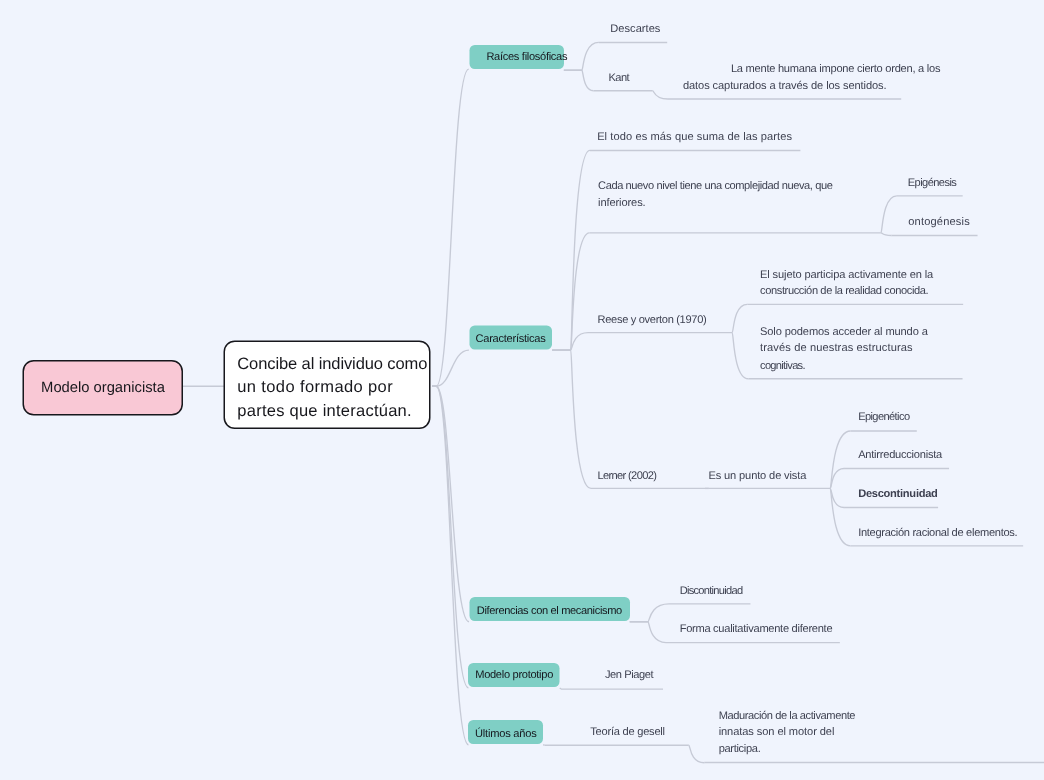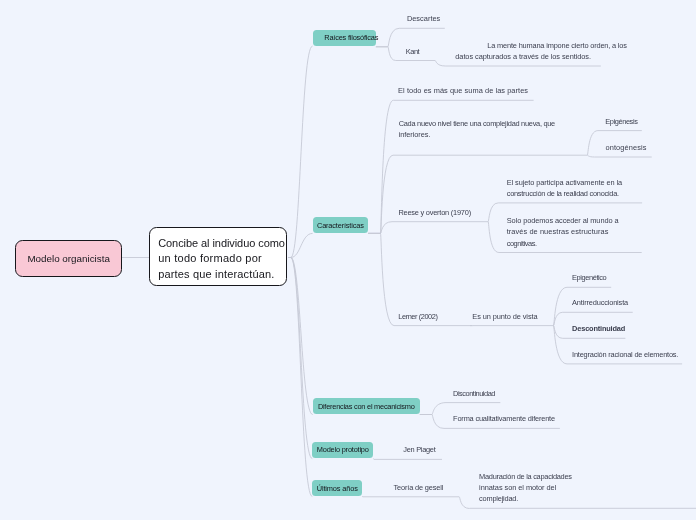--- a/index.html
+++ b/index.html
@@ -113,14 +113,14 @@
     <div class="leaf" style="left: 398.3px; top: 310.6px;"><div style="letter-spacing: -0.429px;">Lerner (2002)</div></div>
     <div class="leaf" style="left: 472.3px; top: 310.6px;"><div style="letter-spacing: -0.089px;">Es un punto de vista</div></div>
     <div class="leaf" style="left: 572.1px; top: 272.3px;"><div style="letter-spacing: -0.402px;">Epigenético</div></div>
     <div class="leaf" style="left: 572.1px; top: 297.3px;"><div style="letter-spacing: -0.158px;">Antirreduccionista</div></div>
     <div class="leaf" style="left: 572.1px; top: 323.3px; font-weight: bold;"><div style="letter-spacing: -0.175px;">Descontinuidad</div></div>
     <div class="leaf" style="left: 572.1px; top: 348.9px;"><div style="letter-spacing: -0.202px;">Integración racional de elementos.</div></div>
     <div class="leaf" style="left: 453.1px; top: 387.6px;"><div style="letter-spacing: -0.477px;">Discontinuidad</div></div>
     <div class="leaf" style="left: 453.1px; top: 413.4px;"><div style="letter-spacing: -0.183px;">Forma cualitativamente diferente</div></div>
     <div class="leaf" style="left: 403.3px; top: 444.4px;"><div style="letter-spacing: -0.274px;">Jen Piaget</div></div>
     <div class="leaf" style="left: 393.5px; top: 481.8px;"><div style="letter-spacing: -0.155px;">Teoría de gesell</div></div>
-    <div class="leaf" style="left: 479.1px; top: 470.9px;"><div style="letter-spacing: -0.273px;">Maduración de la capacidades</div><div style="letter-spacing: -0.057px;">innatas son el motor del</div><div style="letter-spacing: -0.211px;">complejidad.</div></div>
+    <div class="leaf" style="left: 479.1px; top: 470.9px;"><div style="letter-spacing: -0.273px;">Maduración de la activamente</div><div style="letter-spacing: -0.057px;">innatas son el motor del</div><div style="letter-spacing: -0.211px;">participa.</div></div>
   </div>
 
 </body></html>

